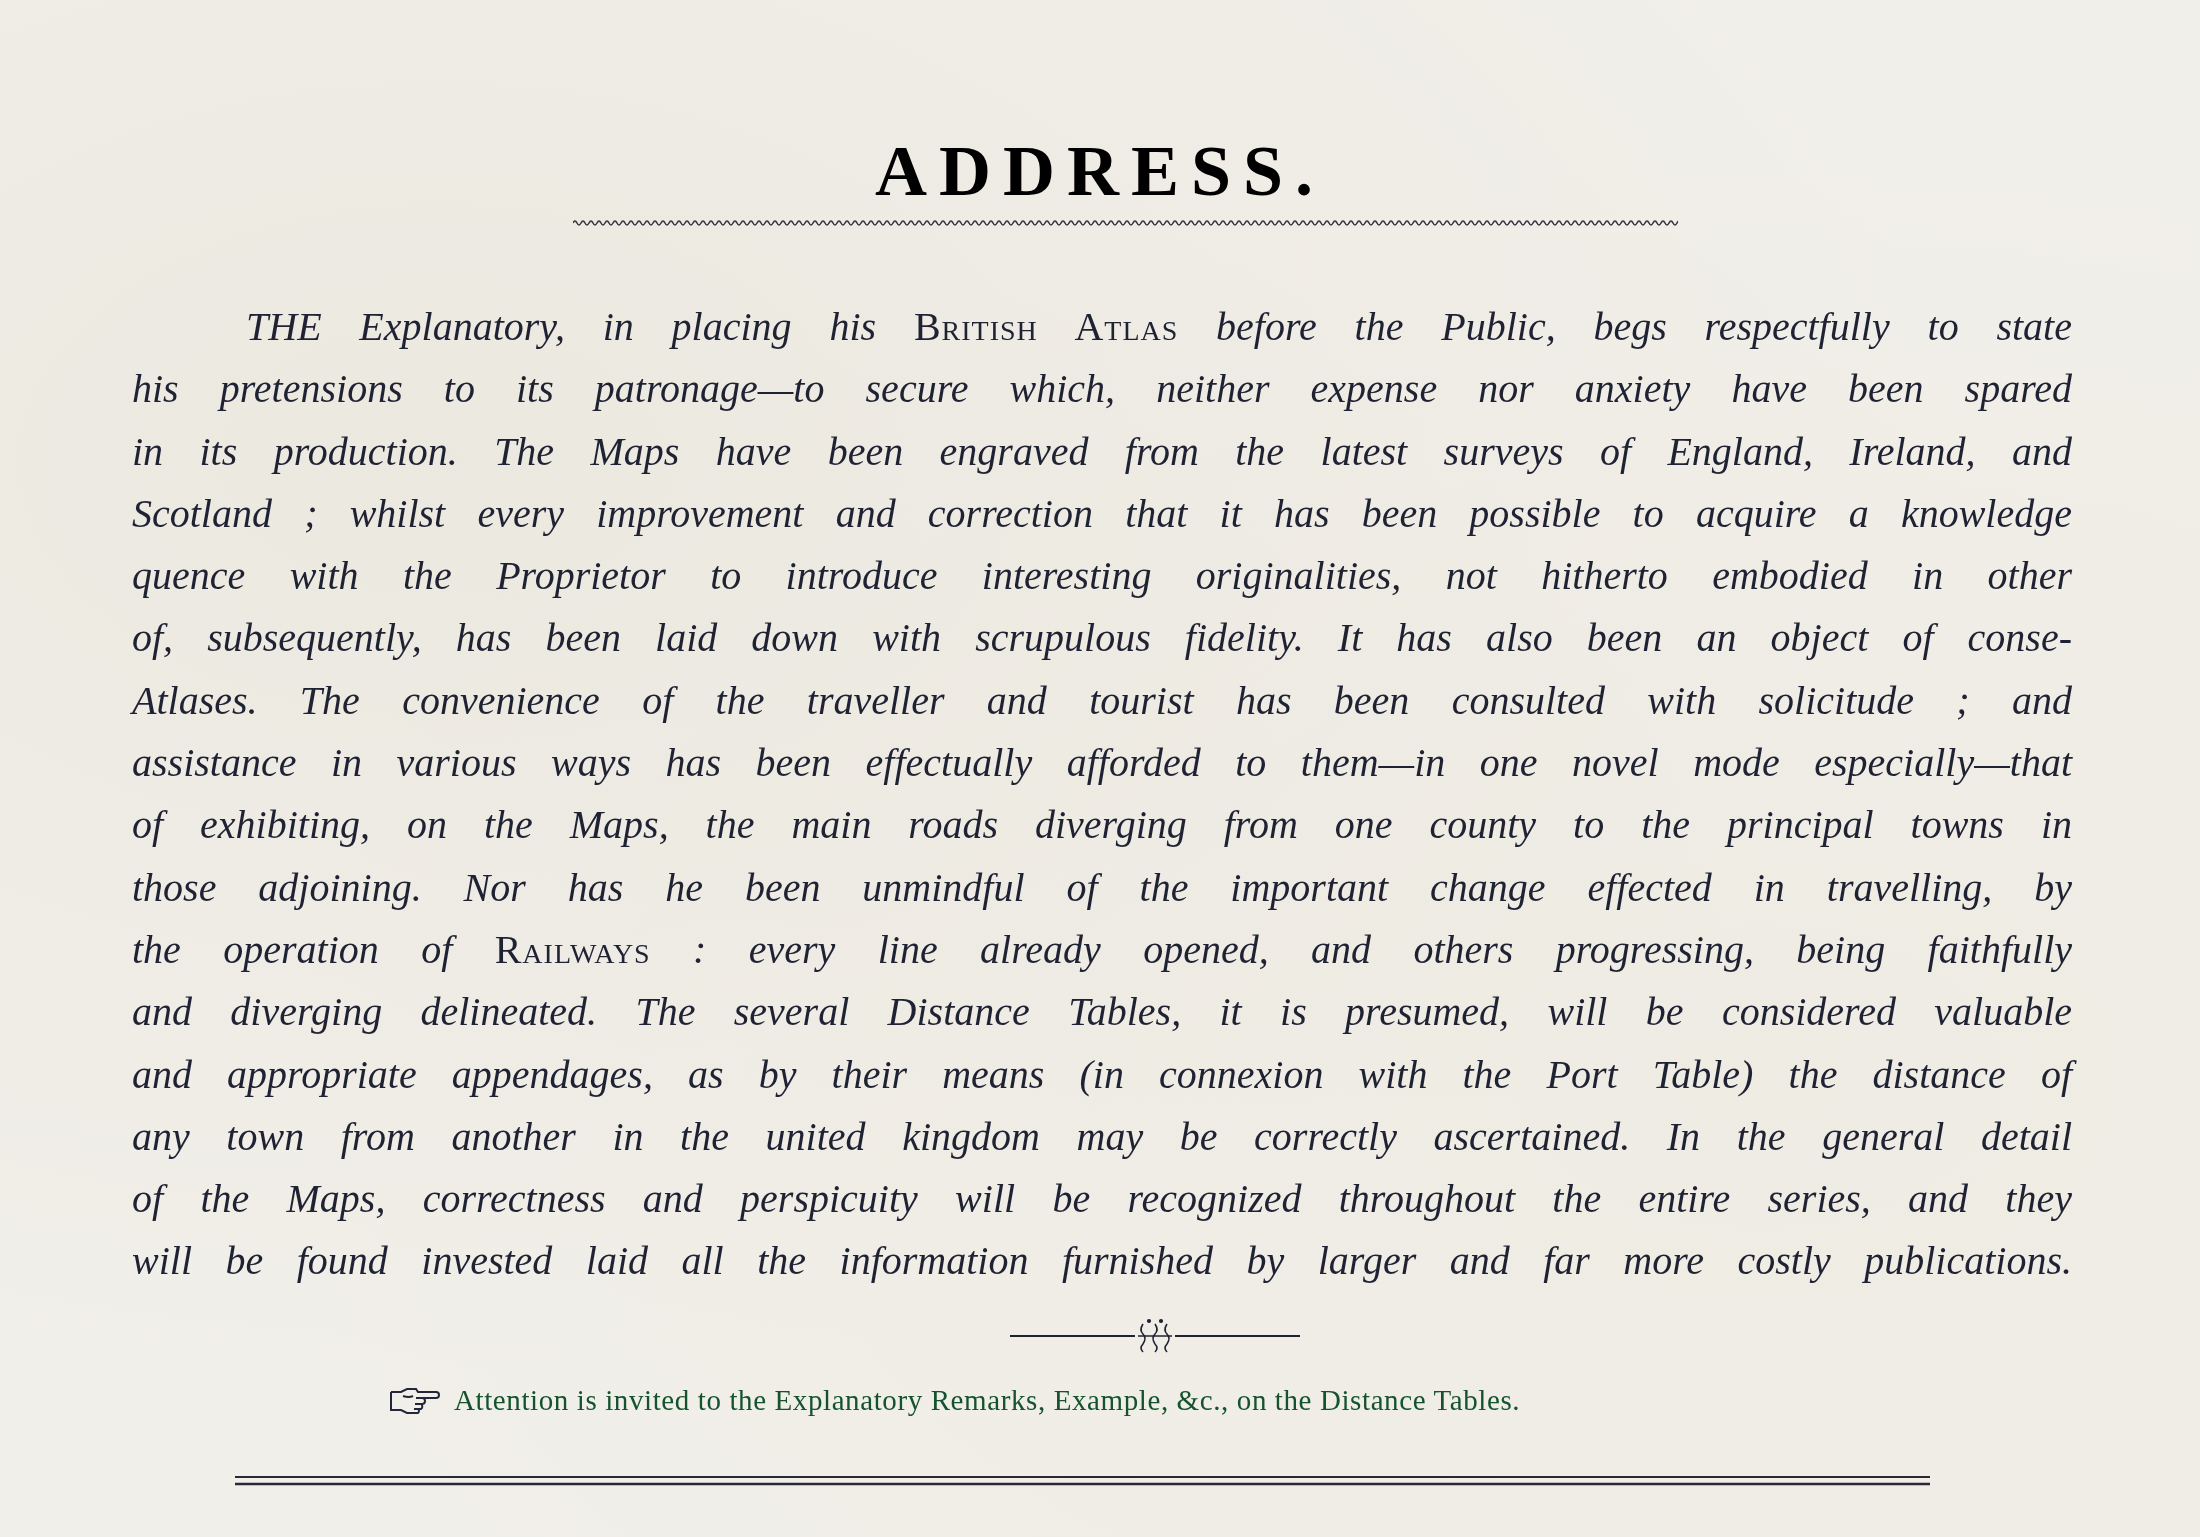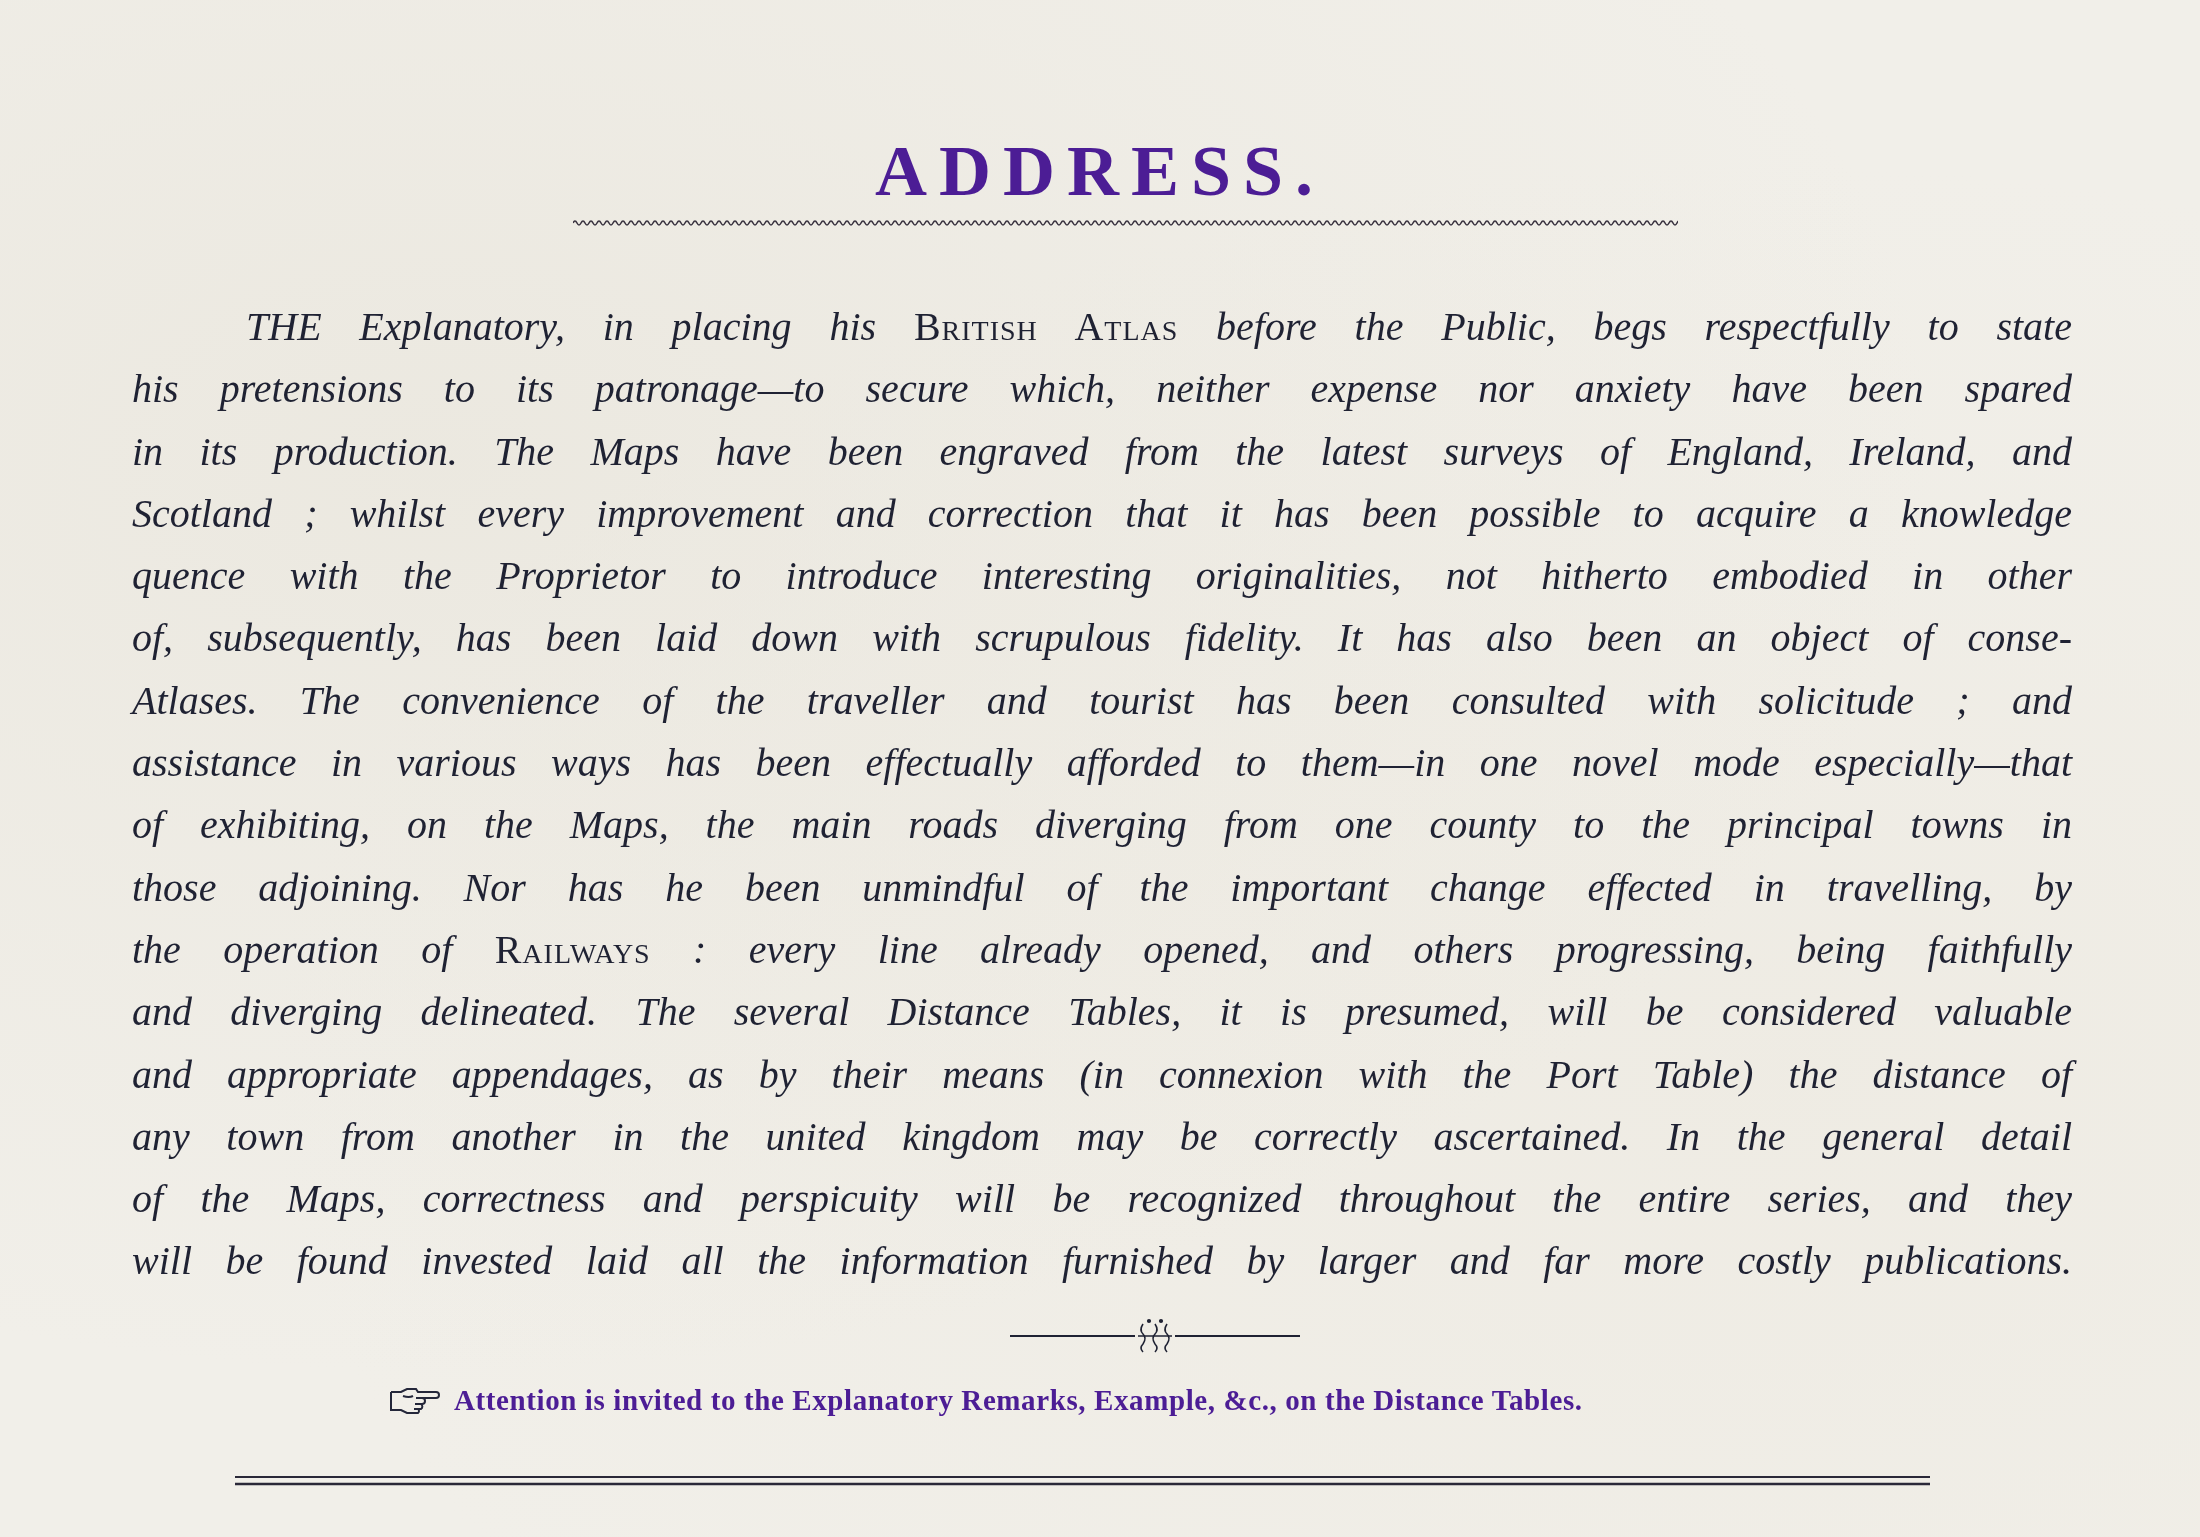--- a/index.html
+++ b/index.html
@@ -21,21 +21,21 @@
     .title {
       position: absolute;
       top: 82px;
       left: 0;
       width: 2200px;
       text-align: center;
       font-family: "Liberation Serif", serif;
       font-weight: bold;
       font-size: 72px;
       letter-spacing: 12px;
-      color: #4c1d95;
+      color: #000000;
     }
     .wavy-rule {
       position: absolute;
       top: 218px;
       left: 573px;
       width: 1105px;
       height: 10px;
     }
     .body-text {
       position: absolute;
@@ -69,24 +69,24 @@
       left: 1010px;
       width: 290px;
       height: 40px;
     }
     .attention {
       position: absolute;
       top: 1384px;
       left: 388px;
       width: 1420px;
       font-family: "Liberation Serif", serif;
-      font-weight: bold;
+      font-weight: normal;
       font-size: 29px;
       letter-spacing: 0.6px;
-      color: #4c1d95;
+      color: #14532d;
       display: flex;
       align-items: center;
       white-space: nowrap;
       text-align: right;
     }
     .hand {
       width: 52px;
       height: 30px;
       margin-right: 14px;
       display: inline-block;

